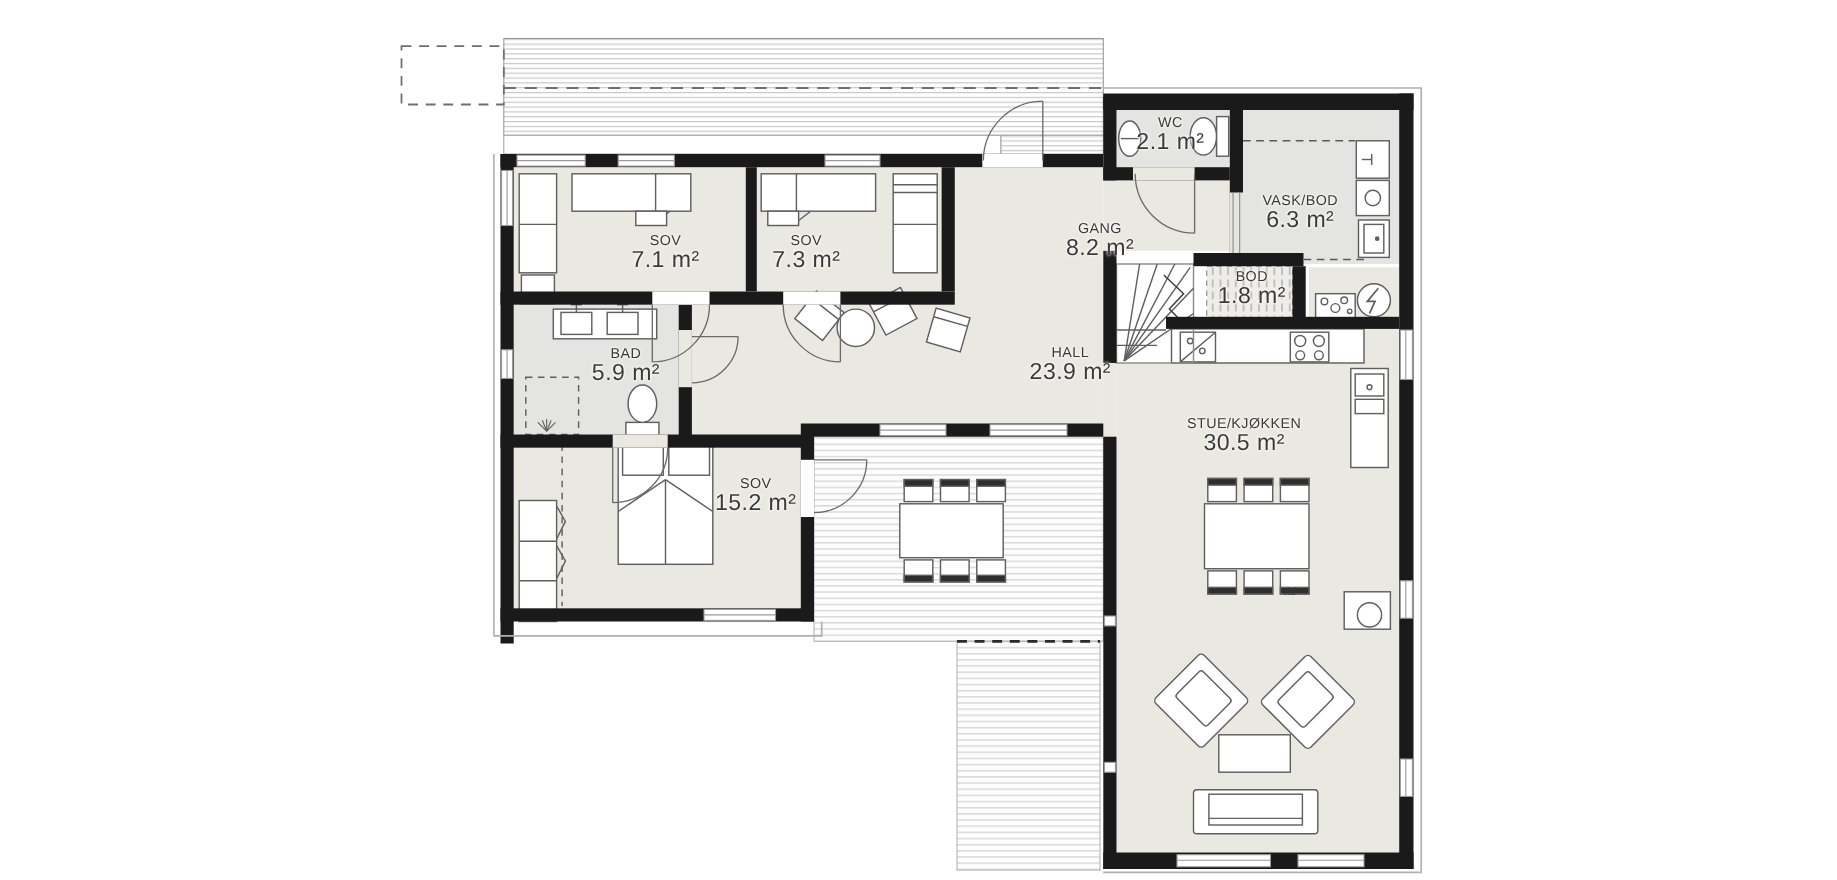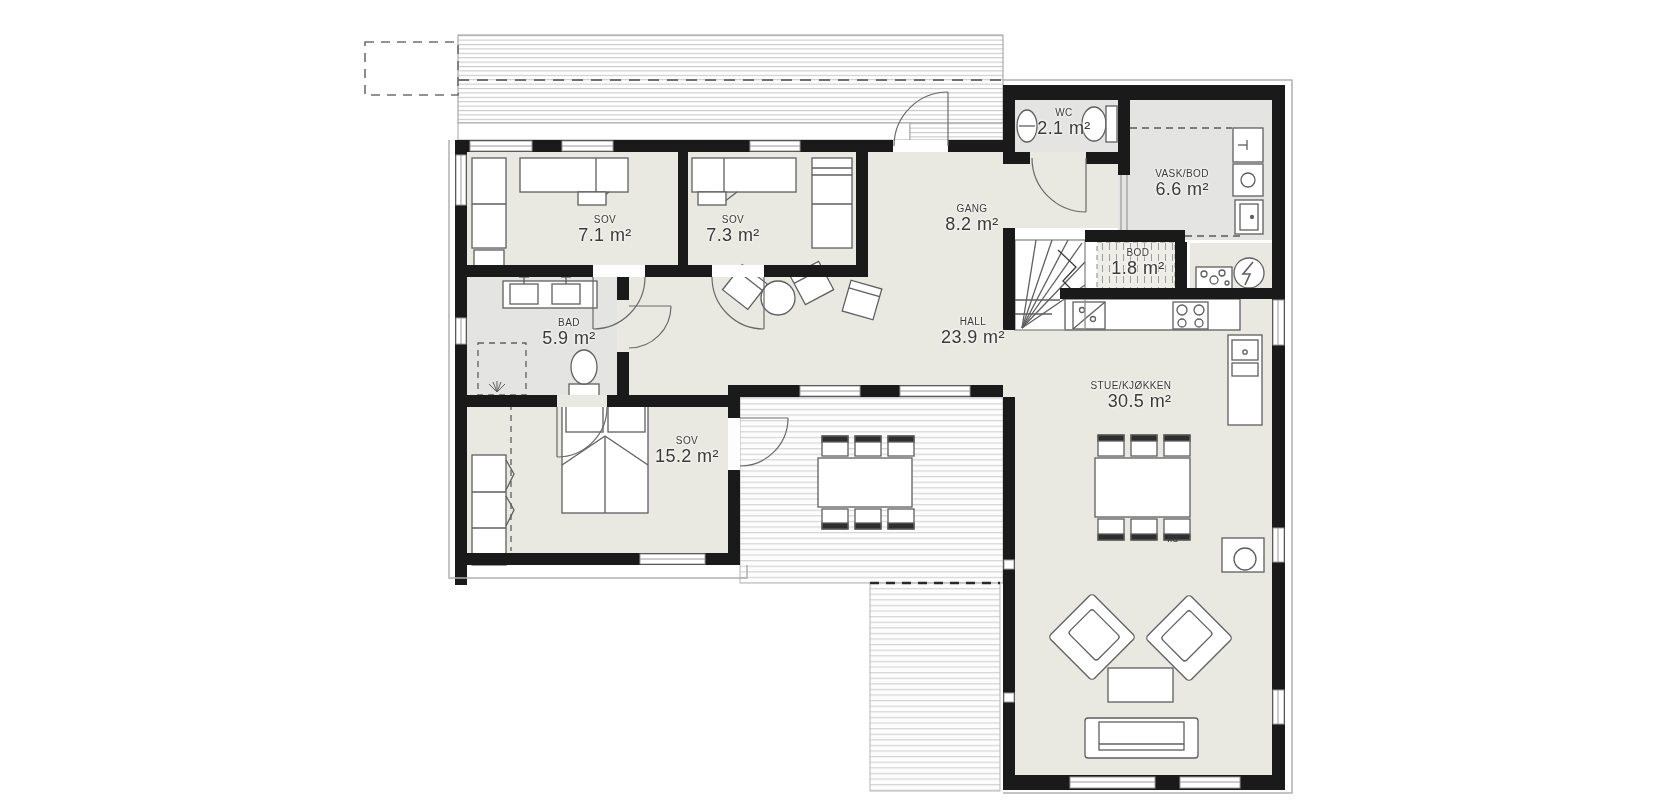--- a/index.html
+++ b/index.html
@@ -7,22 +7,22 @@
     position:relative;width:1670px;height:800px;background:#ffffff;overflow:hidden;
     font-family:"Liberation Sans", sans-serif;
   }
   .canvas svg{position:absolute;left:0;top:0;}
   .lbl{
     position:absolute;transform:translate(-50%,-50%);
     text-align:center;color:#3a3a3a;font-size:15px;line-height:1.08;
     letter-spacing:.4px;white-space:nowrap;
     text-shadow:0 0 3px #fff,0 0 3px #fff;
   }
-  .lbl .nm{font-size:10px;}
-  .lbl .ar{font-size:18px;text-align:right;}
+  .lbl .nm{font-size:13px;}
+  .lbl .ar{font-size:21px;}
   .lbl-small{position:absolute;color:#3a3a3a;font-size:10px;letter-spacing:.2px;}
 </style>
 </head>
 <body>
 
 <div class="canvas">
 
 <svg width="1670" height="800" viewBox="0 0 1670 800">
   <defs>
     <pattern id="hat" width="4" height="4.4" patternUnits="userSpaceOnUse">
@@ -372,31 +372,31 @@
 </svg>
 
 <div class="lbl" style="left:605px;top:230px">
   <div class="nm">SOV</div>
   <div class="ar">7.1 m²</div>
 </div>
 <div class="lbl" style="left:733px;top:230px">
   <div class="nm">SOV</div>
   <div class="ar">7.3 m²</div>
 </div>
-<div class="lbl" style="left:972px;top:219px">
+<div class="lbl" style="left:1000px;top:219px">
   <div class="nm">GANG</div>
   <div class="ar">8.2 m²</div>
 </div>
 <div class="lbl" style="left:1064px;top:123px">
   <div class="nm">WC</div>
   <div class="ar">2.1 m²</div>
 </div>
-<div class="lbl" style="left:1182px;top:184px">
+<div class="lbl" style="left:1182px;top:194px">
   <div class="nm">VASK/BOD</div>
-  <div class="ar">6.6 m²</div>
+  <div class="ar">6.3 m²</div>
 </div>
 <div class="lbl" style="left:1138px;top:263px">
   <div class="nm">BOD</div>
   <div class="ar">1.8 m²</div>
 </div>
 <div class="lbl" style="left:569px;top:333px">
   <div class="nm">BAD</div>
   <div class="ar">5.9 m²</div>
 </div>
 <div class="lbl" style="left:973px;top:332px">

